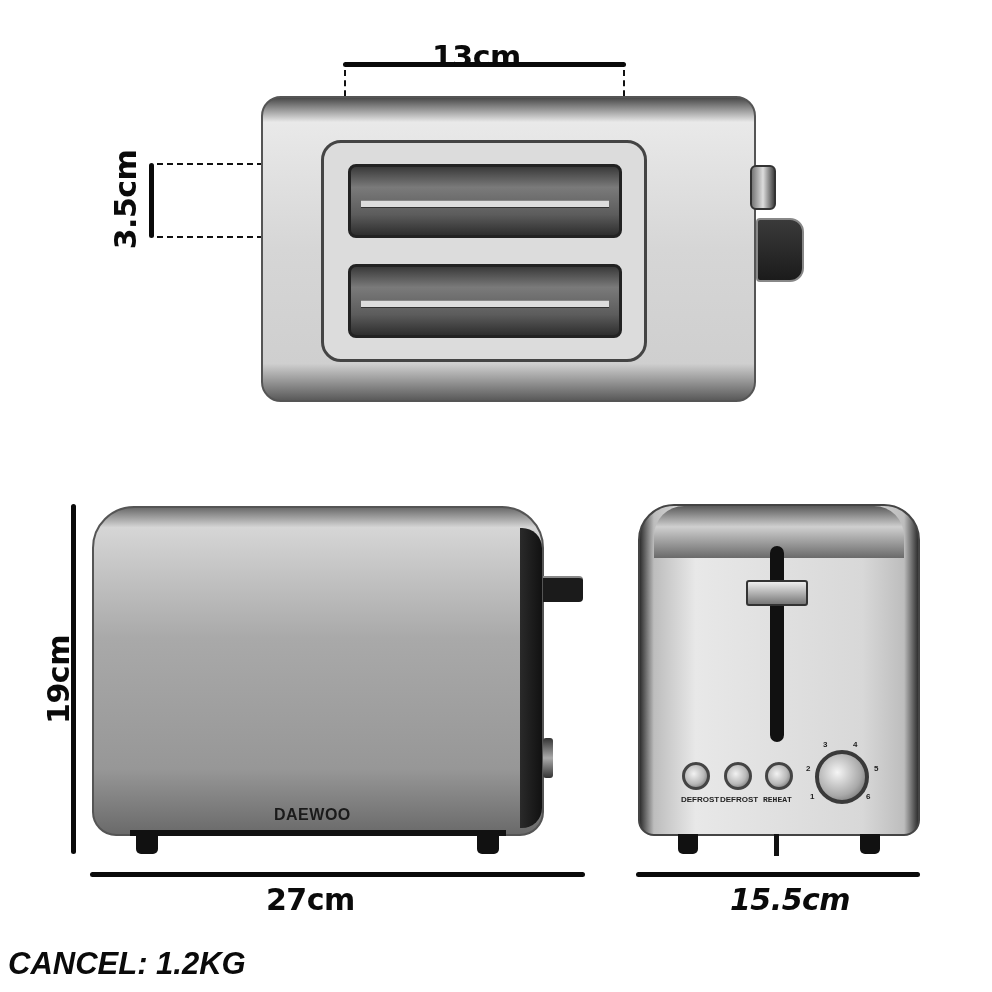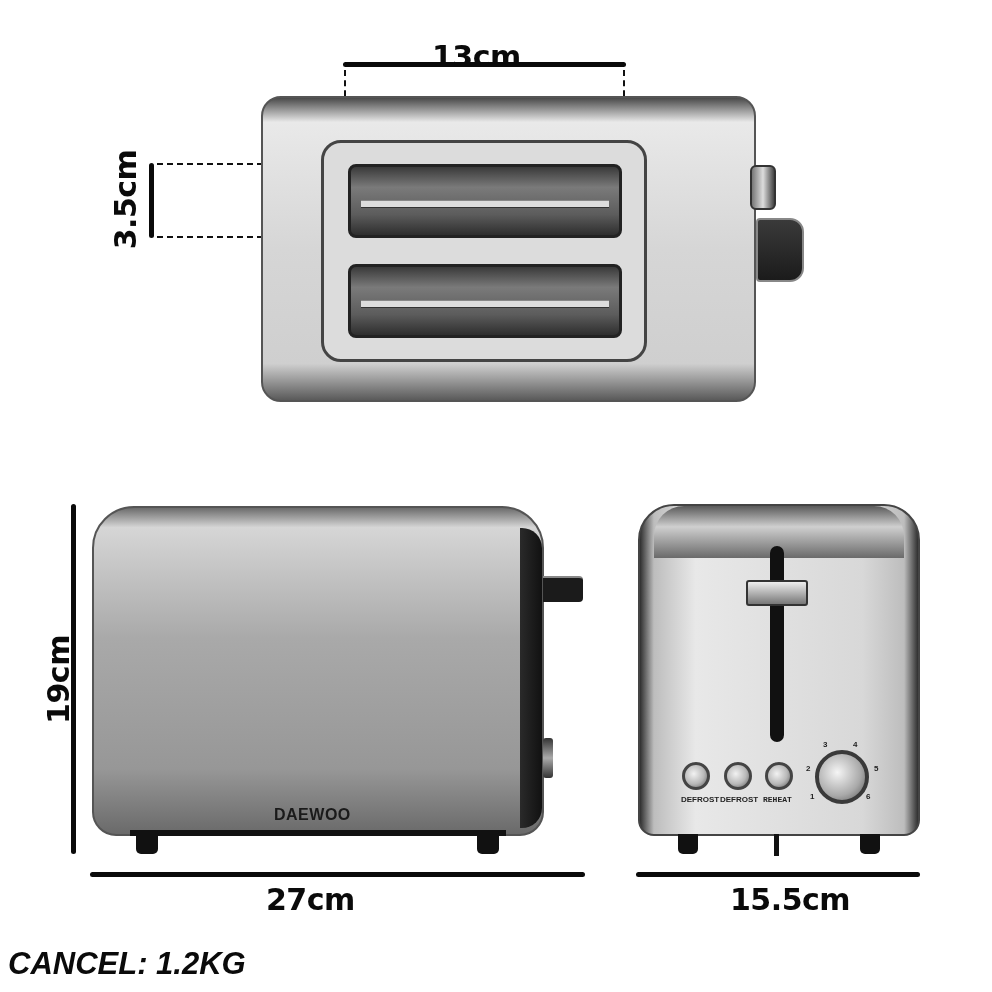--- a/index.html
+++ b/index.html
@@ -84,16 +84,16 @@
     <div class="dial-num" style="left:183px;top:234px;">3</div>
     <div class="dial-num" style="left:213px;top:234px;">4</div>
     <div class="dial-num" style="left:234px;top:258px;">5</div>
     <div class="dial-num" style="left:226px;top:286px;">6</div>
   </div>
   <div class="foot" style="left:58px;top:354px;width:20px;height:20px;"></div>
   <div class="foot" style="left:240px;top:354px;width:20px;height:20px;"></div>
   <div class="abs" style="left:154px;top:354px;width:5px;height:22px;background:#111;"></div>
 
   <div class="bar" style="left:16px;top:392px;width:284px;height:5px;"></div>
-  <div class="dim-label" style="left:110px;top:402px;">15.5cm</div>
+  <div class="dim-label" style="left:110px;top:402px;font-style:italic;">15.5cm</div>
 </div>
 
 <div class="weight">CANCEL: 1.2KG</div>
 
 </body></html>

